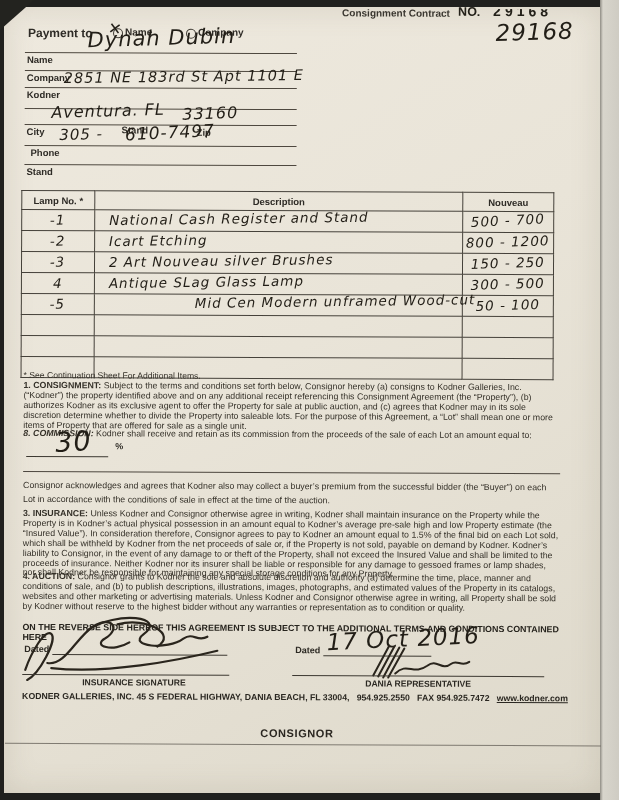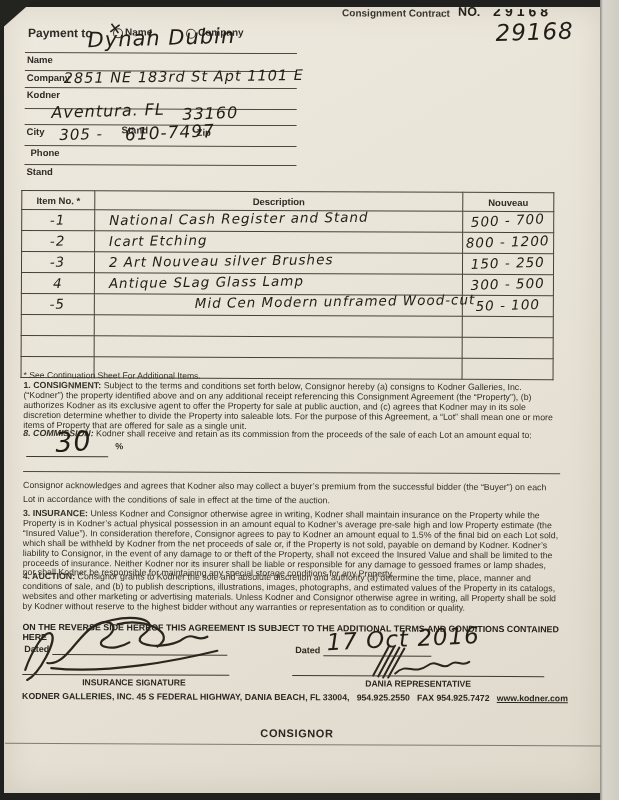--- a/index.html
+++ b/index.html
@@ -94,21 +94,21 @@
   <div class="abs lbl" style="left:31px;top:147px;">Phone</div>
 
   <div class="abs fline" style="left:25px;top:152px;width:272px;height:12px;"></div>
   <div class="abs lbl" style="left:27px;top:166px;">Stand</div>
   <div class="abs hw" style="left:70px;top:158px;font-size:13px;"></div>
 
 
   <table class="items abs" style="left:22px;top:190px;border:1.6px solid #3c3831;">
     <tbody>
         <tr>
-      <th class="col-item">Item No. *</th>
+      <th class="col-item">Lamp No. *</th>
       <th class="col-desc">Description</th>
       <th class="col-est">Nouveau</th>
     </tr>
     <tr>
       <td class="col-item"><div class="hw cell-hw" style="transform:rotate(-2deg);display:inline-block;">-1</div></td>
       <td class="col-desc">
             <div class="hw cell-hw" style="transform:rotate(-1deg);">National Cash Register and Stand</div>
           </td>
       <td class="col-est"><div class="hw cell-hw" style="display:inline-block;transform:rotate(-3deg);">500 - 700</div></td>
     </tr>

